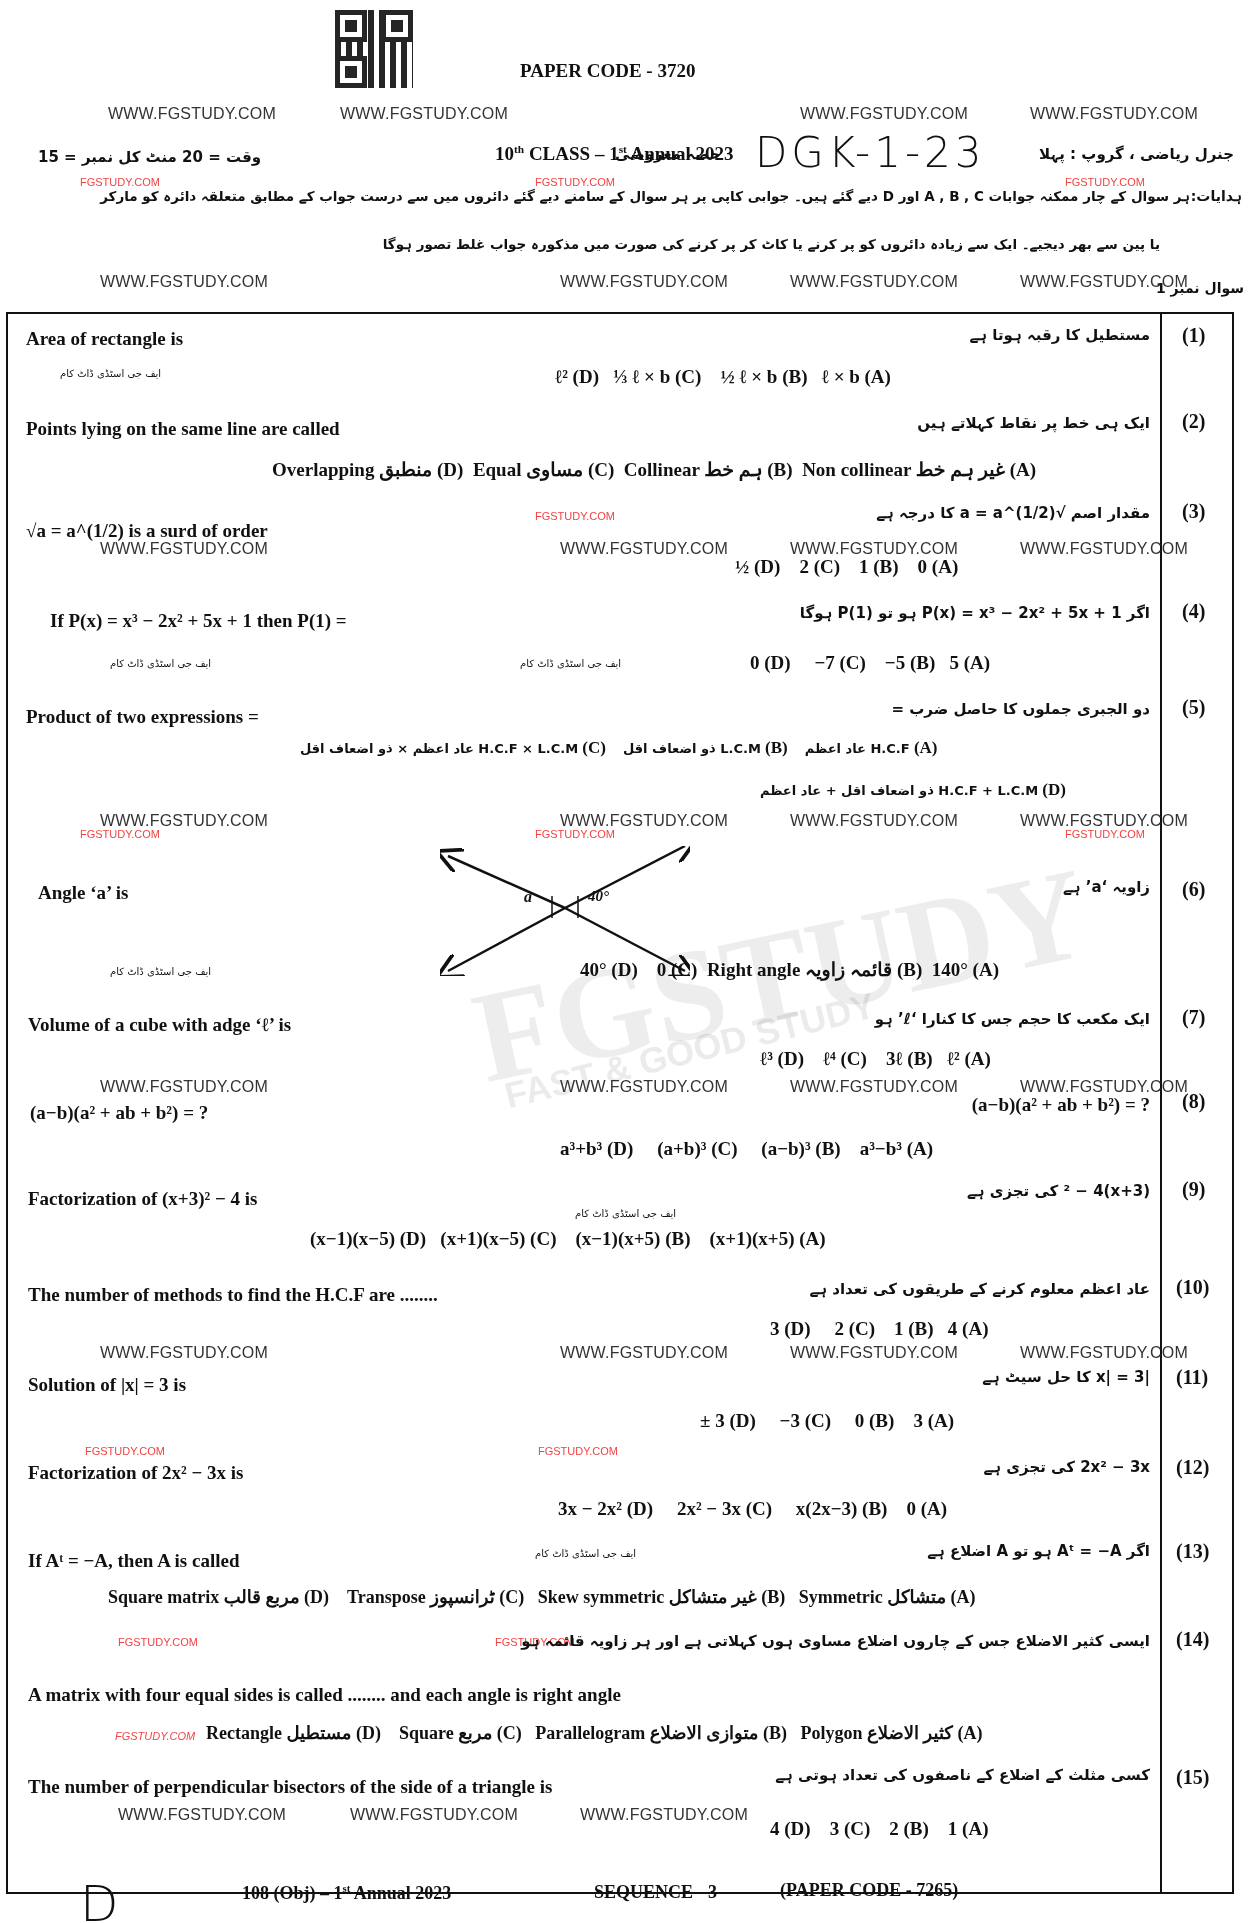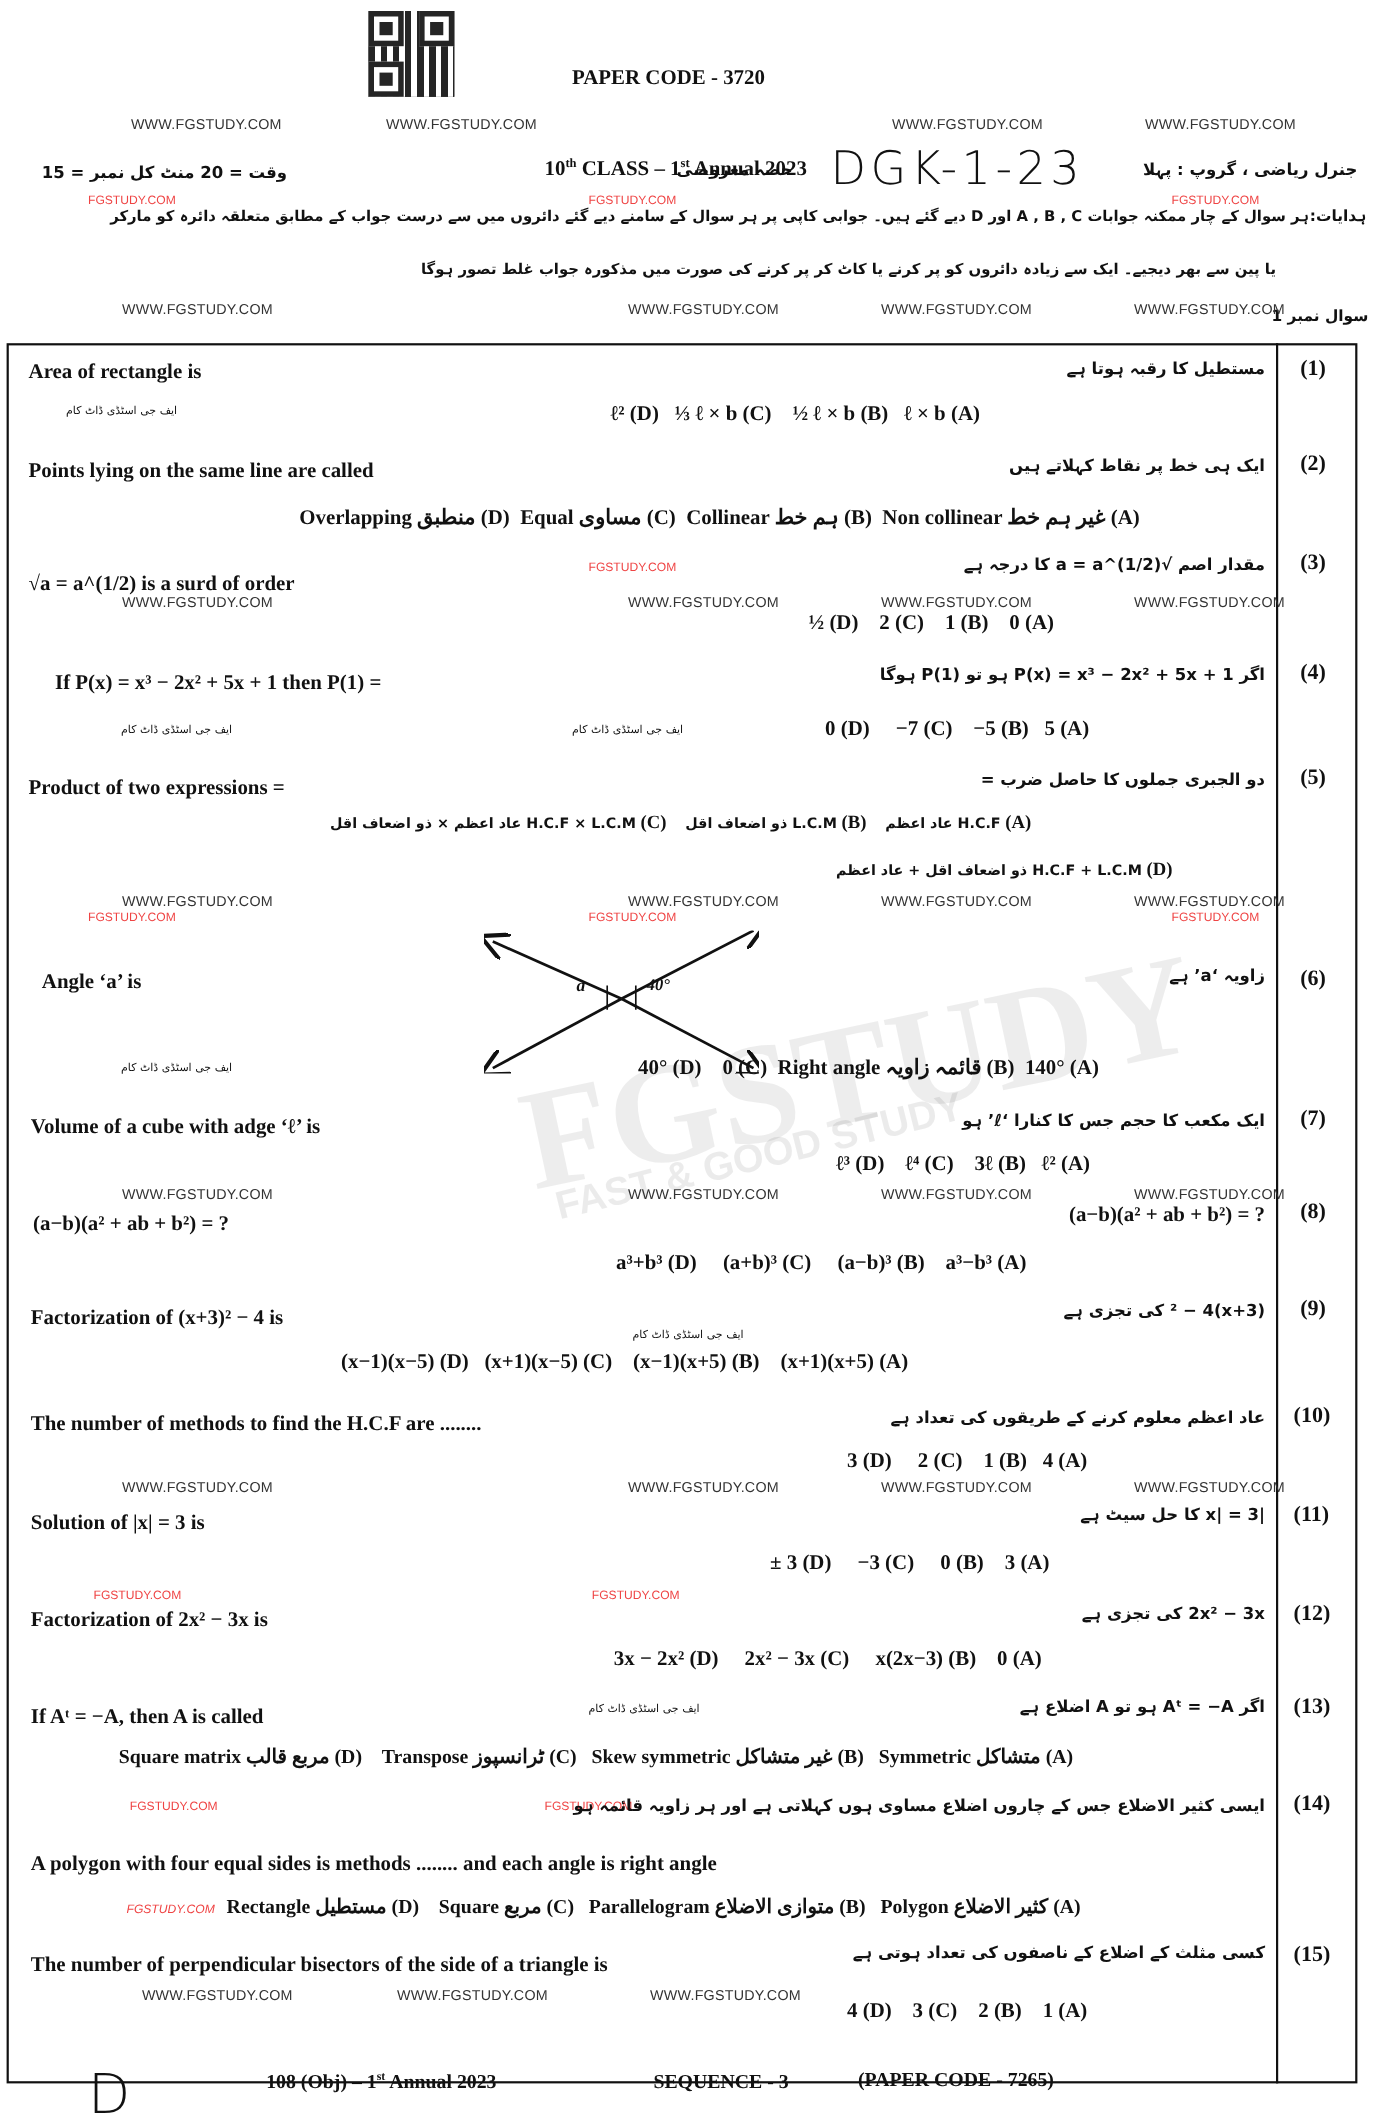--- a/index.html
+++ b/index.html
@@ -1,19 +1,19 @@
 <!DOCTYPE html>
 <html><head>
 <meta charset="utf-8">
 <style>
   html,body{margin:0;padding:0;background:#fff;}
   body{width:1250px;height:1923px;position:relative;overflow:hidden;font-family:"Liberation Serif",serif;color:#111;}
   .abs{position:absolute;white-space:nowrap;}
   .b{font-weight:bold;}
-  .wm{font-family:"Liberation Sans",sans-serif;font-size:13px;color:#333;letter-spacing:.2px;margin-left:11px;}
+  .wm{font-family:"Liberation Sans",sans-serif;font-size:16px;color:#333;letter-spacing:.2px;}
   .wm2{font-family:"Liberation Sans",sans-serif;font-size:11px;color:#ef4444;}
   .ur{direction:rtl;font-family:"DejaVu Sans",sans-serif;font-weight:bold;}
   .qr{position:absolute;left:335px;top:10px;width:78px;height:78px;background:
      repeating-linear-gradient(90deg,#000 0 6px,#fff 6px 11px),#000;opacity:.85;}
   .qr .c{position:absolute;width:22px;height:22px;border:5px solid #000;background:#fff;}
   .qr .c i{position:absolute;left:5px;top:5px;width:12px;height:12px;background:#000;}
   .frame{position:absolute;left:6px;top:312px;width:1224px;height:1578px;border:2px solid #111;}
   .colsep{position:absolute;left:1160px;top:312px;width:2px;height:1582px;background:#111;}
   .qtext{font-size:19px;font-weight:bold;}
   .opt{font-size:19px;font-weight:bold;}
@@ -240,21 +240,21 @@
   <span>Square matrix مربع قالب</span> <span>(D)</span>&nbsp;&nbsp;&nbsp;
   <span>Transpose ٹرانسپوز</span> <span>(C)</span>&nbsp;&nbsp;
   <span>Skew symmetric غیر متشاکل</span> <span>(B)</span>&nbsp;&nbsp;
   <span>Symmetric متشاکل</span> <span>(A)</span>
 </div>
 
 <div class="abs qnum" style="left:1176px;top:1628px">(14)</div>
 <div class="abs wm2" style="left:118px;top:1636px">FGSTUDY.COM</div>
 <div class="abs wm2" style="left:495px;top:1636px">FGSTUDY.COM</div>
 <div class="abs ur urq" style="right:100px;top:1632px">ایسی کثیر الاضلاع جس کے چاروں اضلاع مساوی ہوں کہلاتی ہے اور ہر زاویہ قائمہ ہو</div>
-<div class="abs qtext" style="left:28px;top:1684px">A polygon with four equal sides is methods ........ and each angle is right angle</div>
+<div class="abs qtext" style="left:28px;top:1684px">A matrix with four equal sides is called ........ and each angle is right angle</div>
 <div class="abs wm2" style="left:115px;top:1730px;font-style:italic">FGSTUDY.COM</div>
 <div class="abs opt" style="left:206px;top:1722px;font-size:18px">
   <span>Rectangle مستطیل</span> <span>(D)</span>&nbsp;&nbsp;&nbsp;
   <span>Square مربع</span> <span>(C)</span>&nbsp;&nbsp;
   <span>Parallelogram متوازی الاضلاع</span> <span>(B)</span>&nbsp;&nbsp;
   <span>Polygon کثیر الاضلاع</span> <span>(A)</span>
 </div>
 
 <div class="abs qnum" style="left:1176px;top:1766px">(15)</div>
 <div class="abs qtext" style="left:28px;top:1776px">The number of perpendicular bisectors of the side of a triangle is</div>

